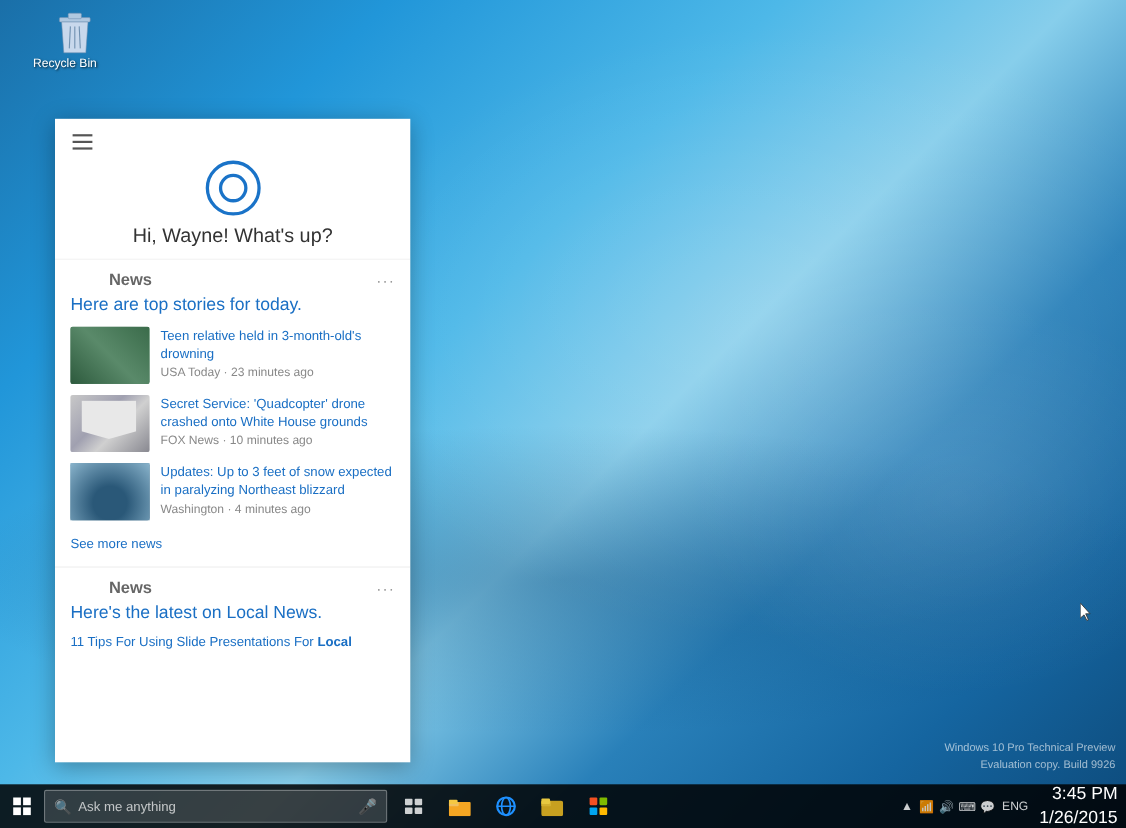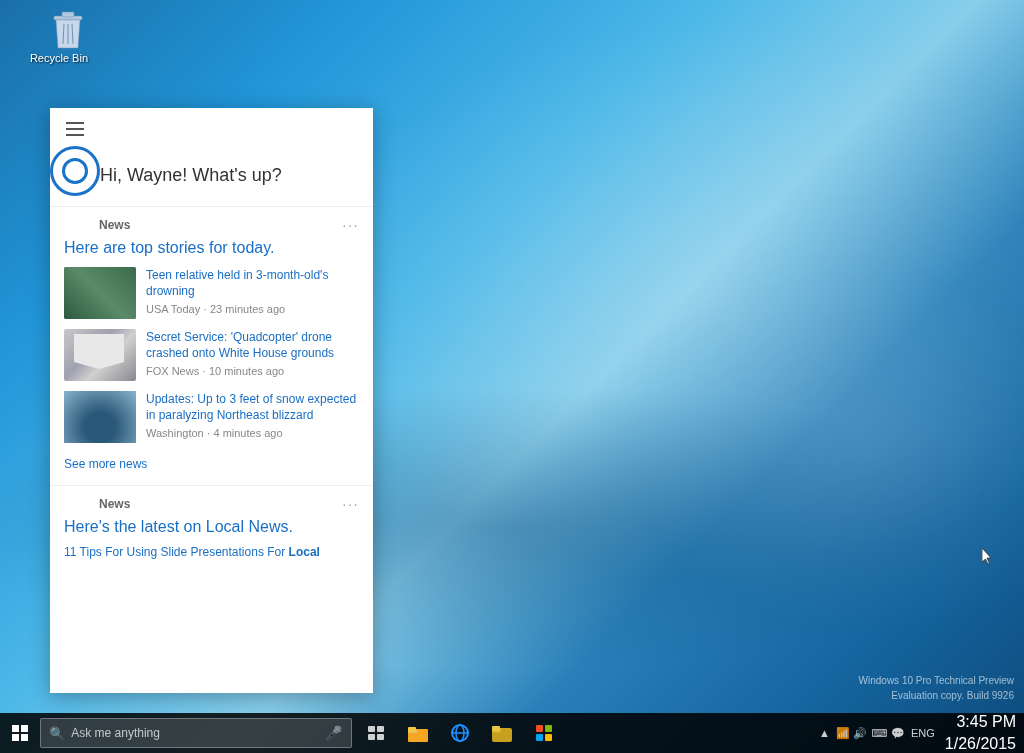--- a/index.html
+++ b/index.html
@@ -100,23 +100,24 @@
     .hamburger-btn span {
       display: block;
       width: 18px;
       height: 2px;
       background: #555;
     }
 
     
     .cortana-logo-area {
       display: flex;
-      flex-direction: row;
+      flex-direction: column;
       align-items: center;
       padding: 8px 0 10px;
+      justify-content: space-between;
     }
     .cortana-circle {
       width: 50px;
       height: 50px;
       border-radius: 50%;
       border: 3px solid #1a73c8;
       position: relative;
       display: flex;
       align-items: center;
       justify-content: center;
@@ -149,21 +150,21 @@
       padding: 10px 14px;
       border-top: 1px solid #eee;
     }
     .news-card-header {
       display: flex;
       justify-content: space-between;
       align-items: center;
       margin-bottom: 6px;
     }
     .news-label {
-      font-size: 12px;
+      font-size: 15px;
       color: #666;
       font-weight: 600;
       padding-left: 35px;
     }
     .news-dots {
       color: #999;
       font-size: 14px;
       cursor: pointer;
       letter-spacing: 1px;
     }

